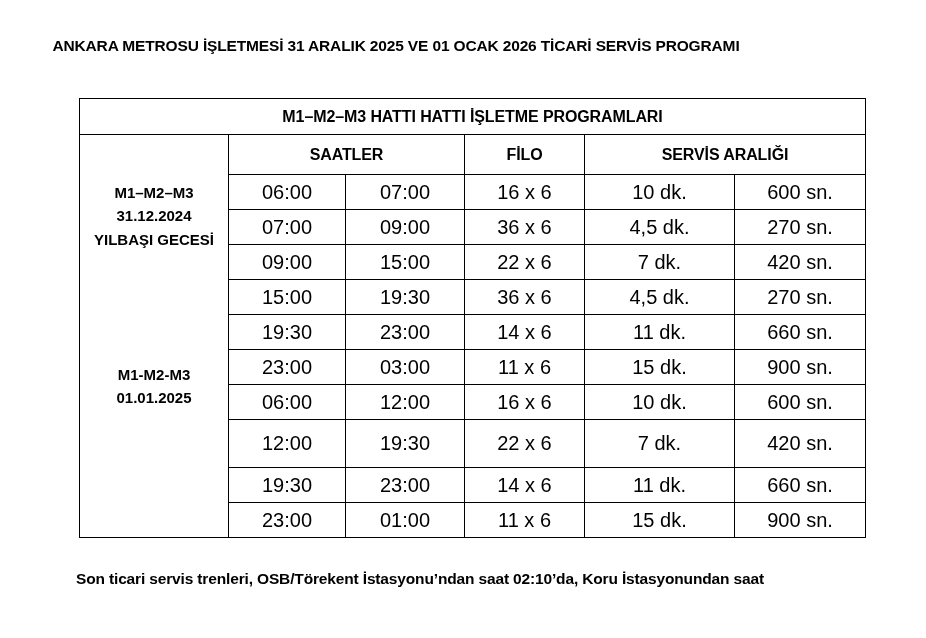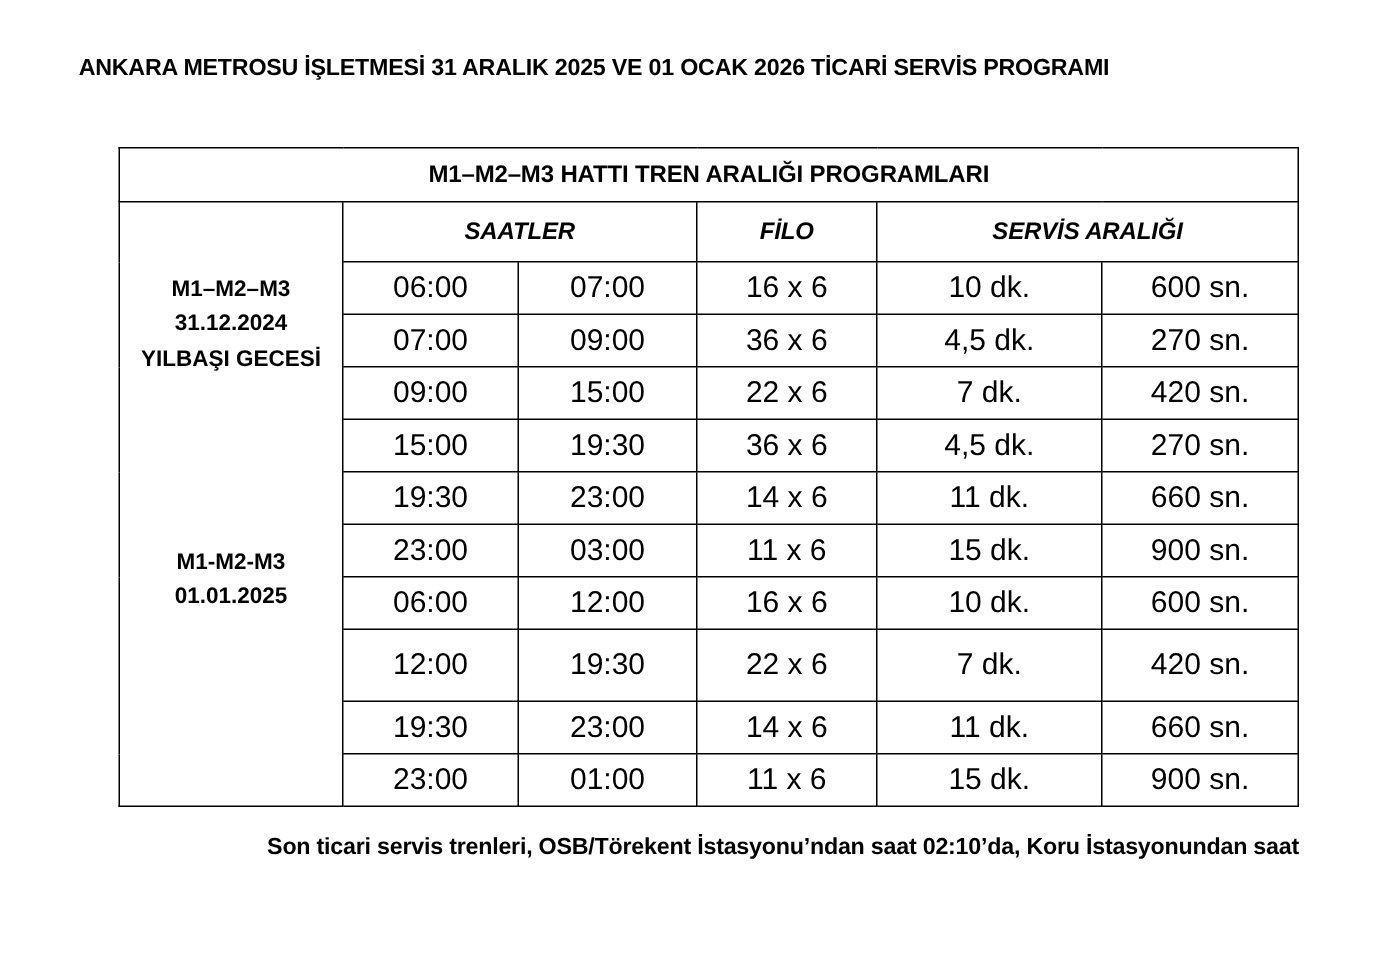--- a/index.html
+++ b/index.html
@@ -57,21 +57,20 @@
     font-weight: bold !important;
     letter-spacing: -0.1px;
   }
 
   
   .subhead-cell {
     height: 39px;
     font-size: 16px !important;
     font-weight: bold !important;
     letter-spacing: -0.1px;
-    font-style: italic;
   }
 
   
   .group-label-cell {
     font-size: 15px !important;
     font-weight: bold !important;
     position: relative;
   }
   .group-label-inner {
     position: absolute;
@@ -94,47 +93,46 @@
   .col-start   { width: 117px; }
   .col-end     { width: 119px; }
   .col-filo    { width: 120px; }
   .col-dk      { width: 150px; }
   .col-sn      { width: 131px; }
 
   
   .footer-note {
     position: absolute;
     left: 76px;
-    top: 552px;
+    top: 566px;
     width: 790px;
     font-size: 15.5px;
     font-weight: bold;
     line-height: 1.62;
     letter-spacing: -0.15px;
-    text-align: right;
   }
   .footer-note .note-line { display: block; white-space: nowrap; }
 </style>
 </head>
 <body>
 
 <div class="page-title">ANKARA METROSU İŞLETMESİ 31 ARALIK 2025 VE 01 OCAK 2026 TİCARİ SERVİS PROGRAMI</div>
 
 <table class="schedule-table">
   <colgroup>
     <col class="col-label">
     <col class="col-start">
     <col class="col-end">
     <col class="col-filo">
     <col class="col-dk">
     <col class="col-sn">
   </colgroup>
   <tbody>
     <tr>
-      <td class="banner-cell" colspan="6">M1–M2–M3 HATTI TREN ARALIĞI PROGRAMLARI</td>
+      <td class="banner-cell" colspan="6">M1–M2–M3 HATTI HATTI İŞLETME PROGRAMLARI</td>
     </tr>
     <tr>
       <td class="group-label-cell" rowspan="11">
         <div class="group-label-inner group-label-a">M1–M2–M3
 31.12.2024
 YILBAŞI GECESİ</div>
         <div class="group-label-inner group-label-b">M1-M2-M3
 01.01.2025</div>
       </td>
       <td class="subhead-cell" colspan="2">SAATLER</td>

